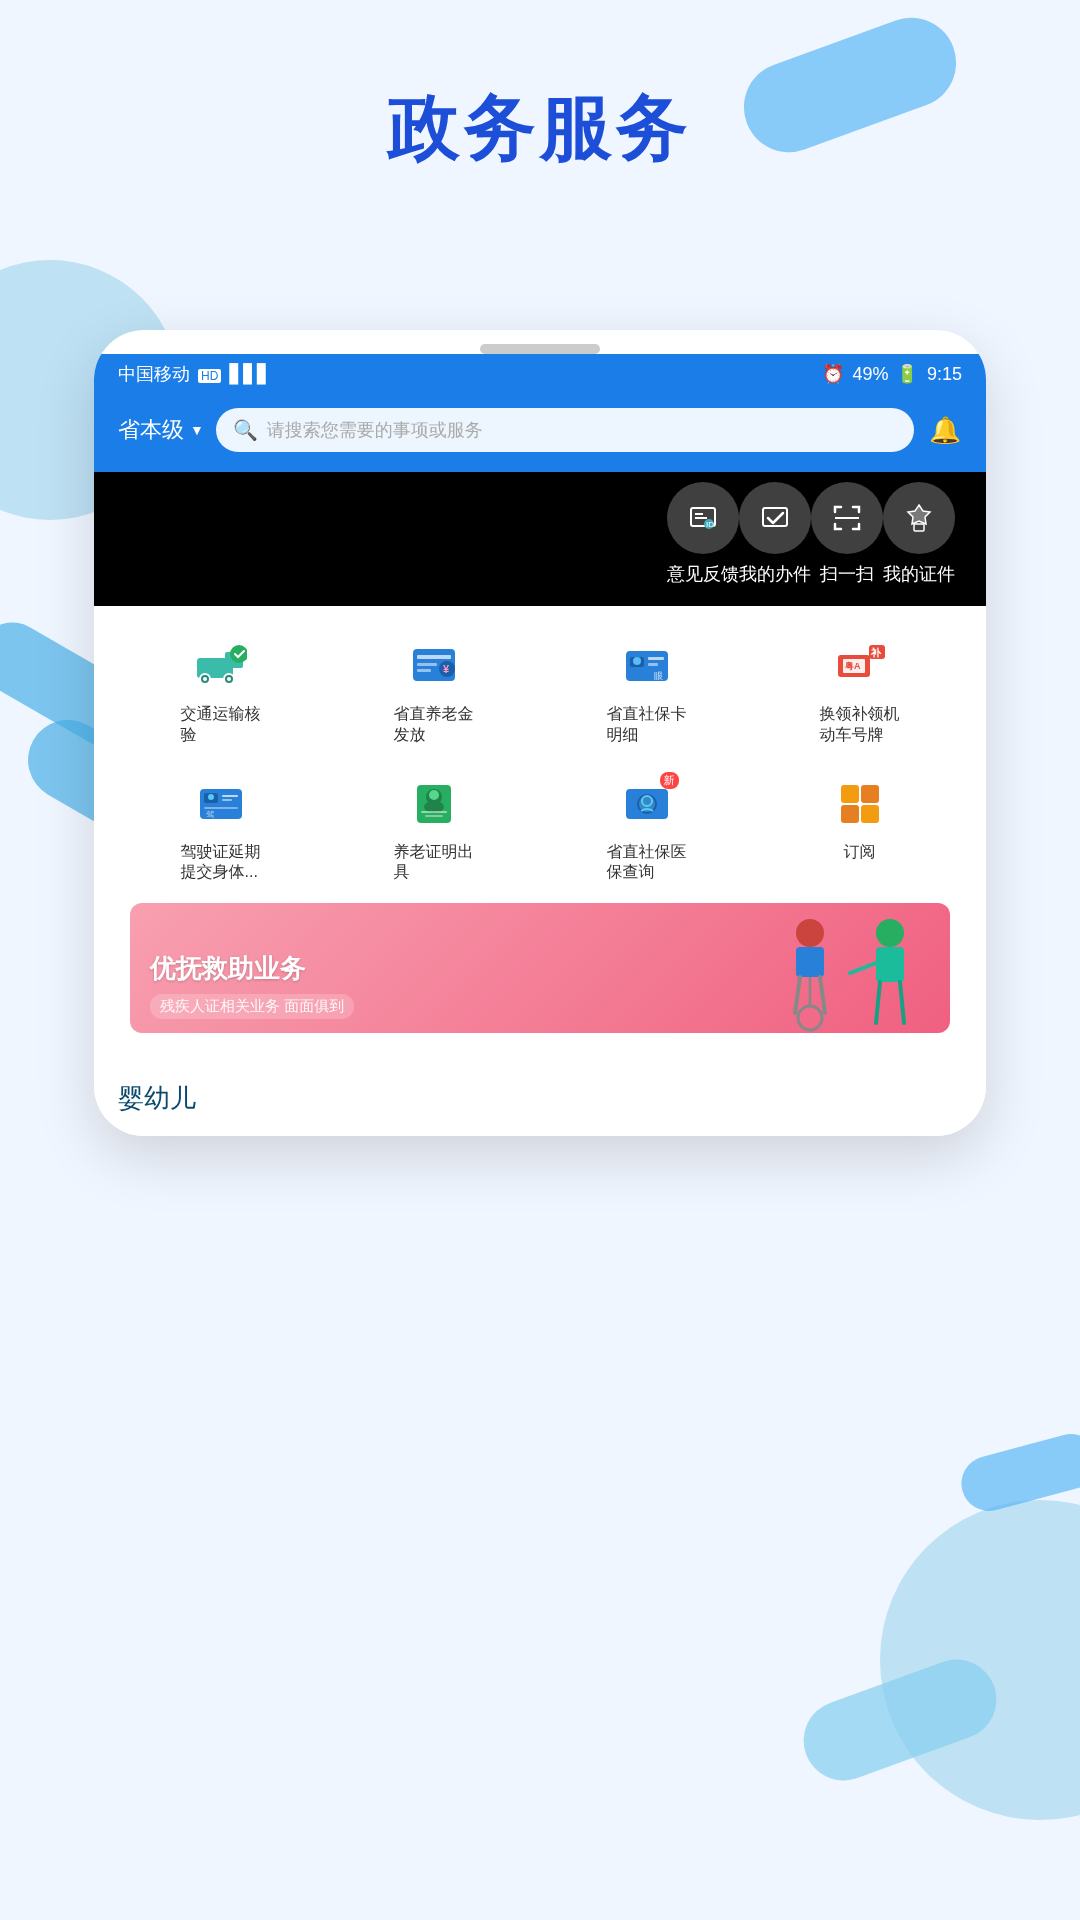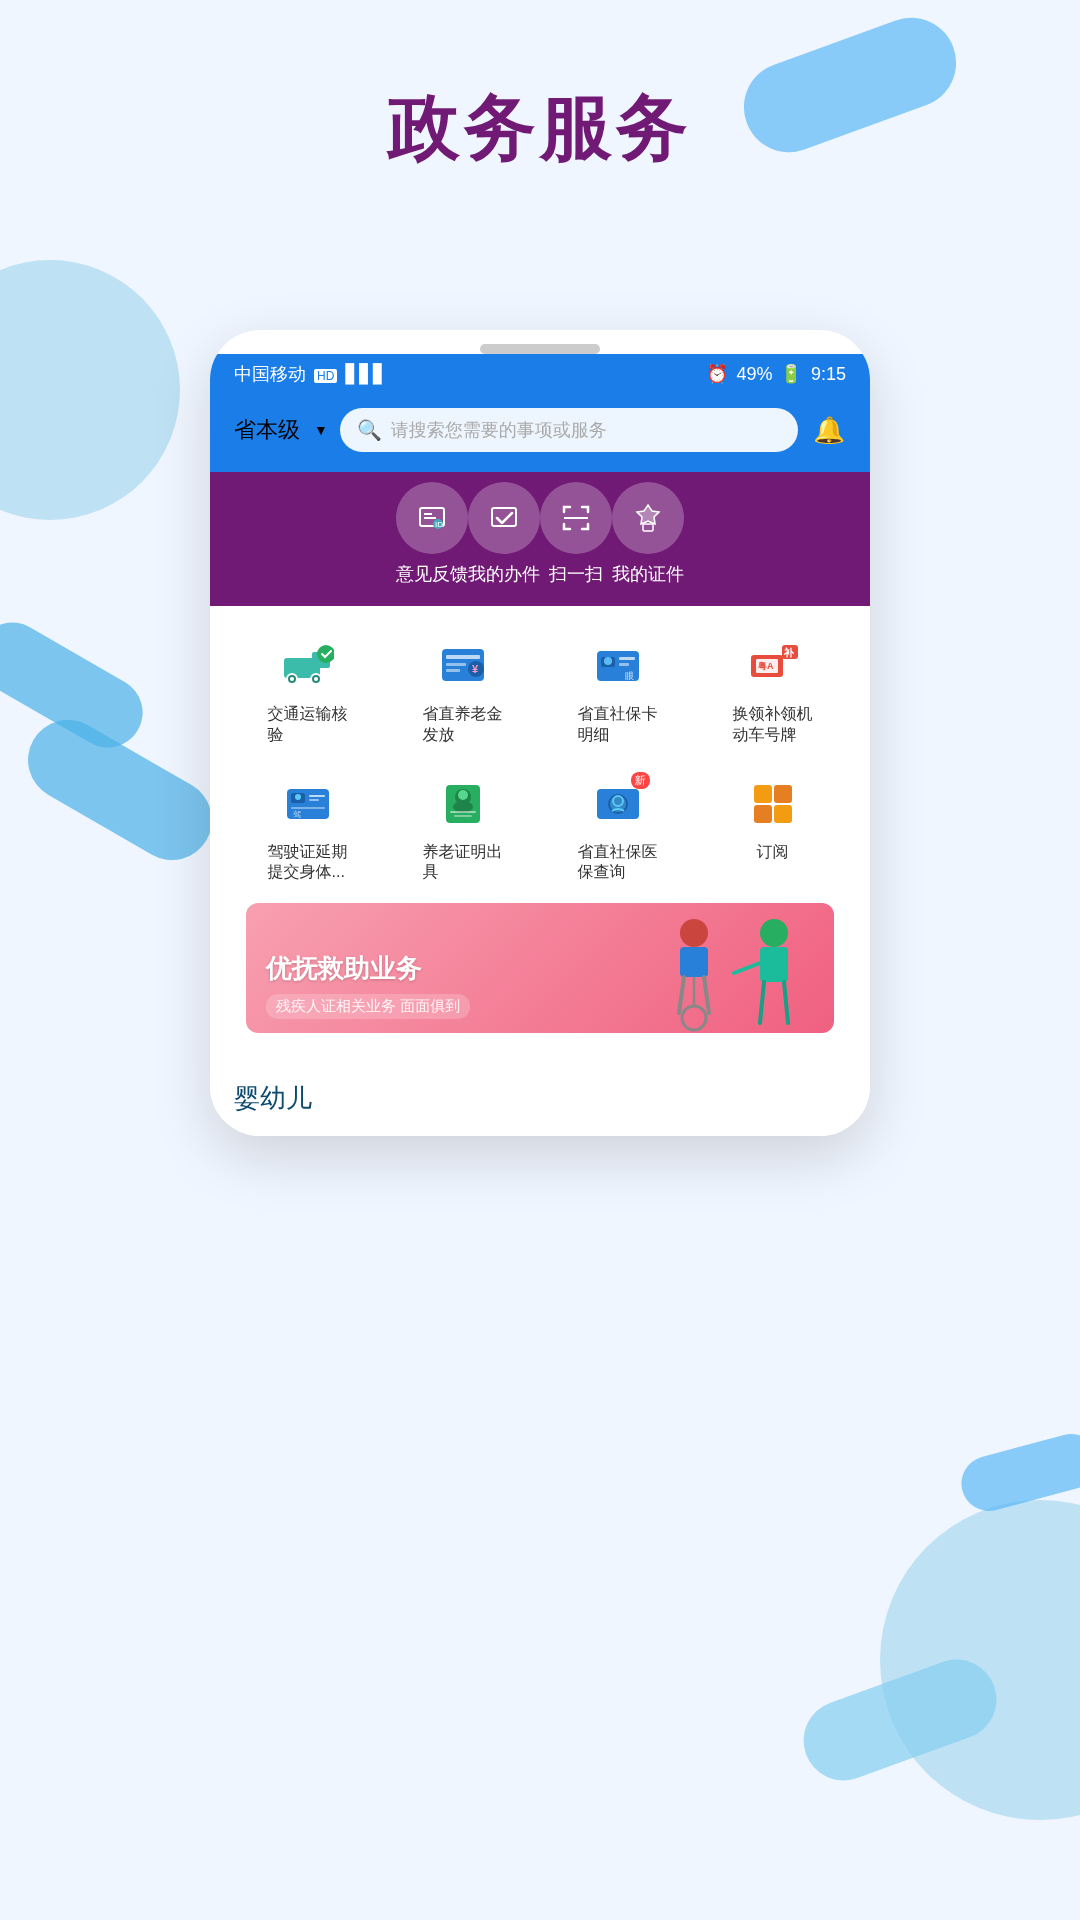--- a/index.html
+++ b/index.html
@@ -69,37 +69,37 @@
     
     .page-header {
       position: relative;
       z-index: 10;
       text-align: center;
       padding-top: 80px;
     }
     .page-title {
       font-size: 72px;
       font-weight: 700;
-      color: #701a75;
+      color: #1d4ed8;
       letter-spacing: 4px;
     }
     .page-subtitle {
       font-size: 40px;
       color: #555;
       margin-top: 20px;
       letter-spacing: 8px;
     }
 
     
     .phone-mockup {
       position: absolute;
       top: 330px;
       left: 50%;
       transform: translateX(-50%);
-      width: 660px;
+      width: 892px;
       background: #fff;
       border-radius: 50px;
       box-shadow: 0 20px 60px rgba(0,0,0,0.15);
       overflow: hidden;
       z-index: 20;
     }
 
     
     .phone-speaker {
       width: 120px;
@@ -131,23 +131,23 @@
     .app-header {
       background: #1a7de8;
       padding: 14px 24px 20px;
       display: flex;
       align-items: center;
       gap: 12px;
     }
     .location-selector {
       display: flex;
       align-items: center;
-      color: #000000;
+      color: #ffffff;
       font-size: 22px;
-      gap: 12px;
+      gap: 4px;
       white-space: nowrap;
     }
     .location-arrow {
       font-size: 14px;
       margin-left: 2px;
     }
     .search-bar {
       flex: 1;
       background: rgba(255,255,255,0.92);
       border-radius: 25px;
@@ -165,24 +165,24 @@
       font-size: 18px;
     }
     .bell-icon {
       color: white;
       font-size: 26px;
       margin-left: 4px;
     }
 
     
     .quick-actions {
-      background: #701a75;
-      display: flex;
-      justify-content: center;
-      padding: 10px 8px 20px;
+      background: #000000;
+      display: flex;
+      justify-content: flex-end;
+      padding: 10px 31px 20px;
     }
     .quick-item {
       display: flex;
       flex-direction: column;
       align-items: center;
       gap: 8px;
     }
     .quick-icon-circle {
       width: 72px;
       height: 72px;

